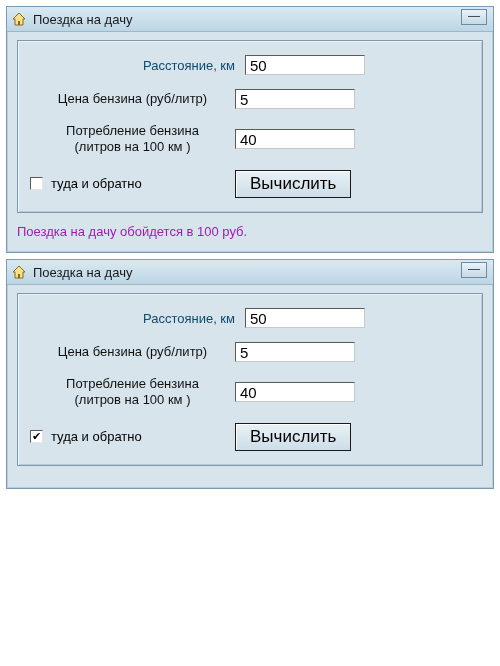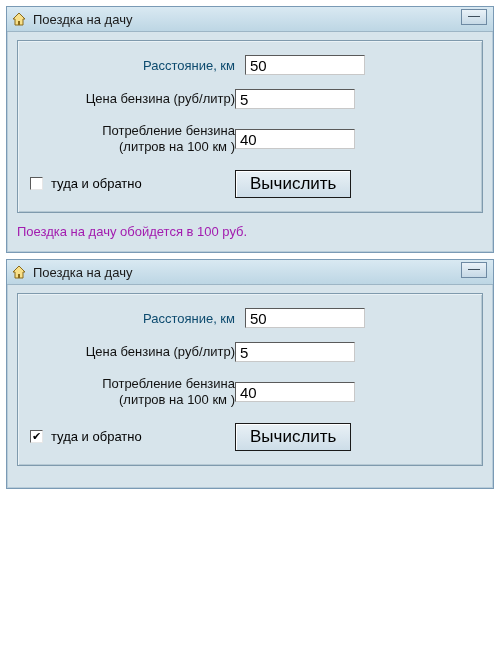--- a/index.html
+++ b/index.html
@@ -61,21 +61,21 @@
     margin-bottom: 10px;
     box-shadow: inset 1px 1px 0 #eaf2f6, inset -1px -1px 0 #b6c9d4;
   }
   .row {
     display: flex;
     align-items: center;
     margin-bottom: 14px;
   }
   .label-col {
     width: 205px;
-    text-align: right;
+    text-align: center;
     color: #111;
     line-height: 1.25;
   }
   .label-right {
     width: 205px;
     text-align: right;
     padding-right: 10px;
     color: #0c4a6e;
   }
   .input {

